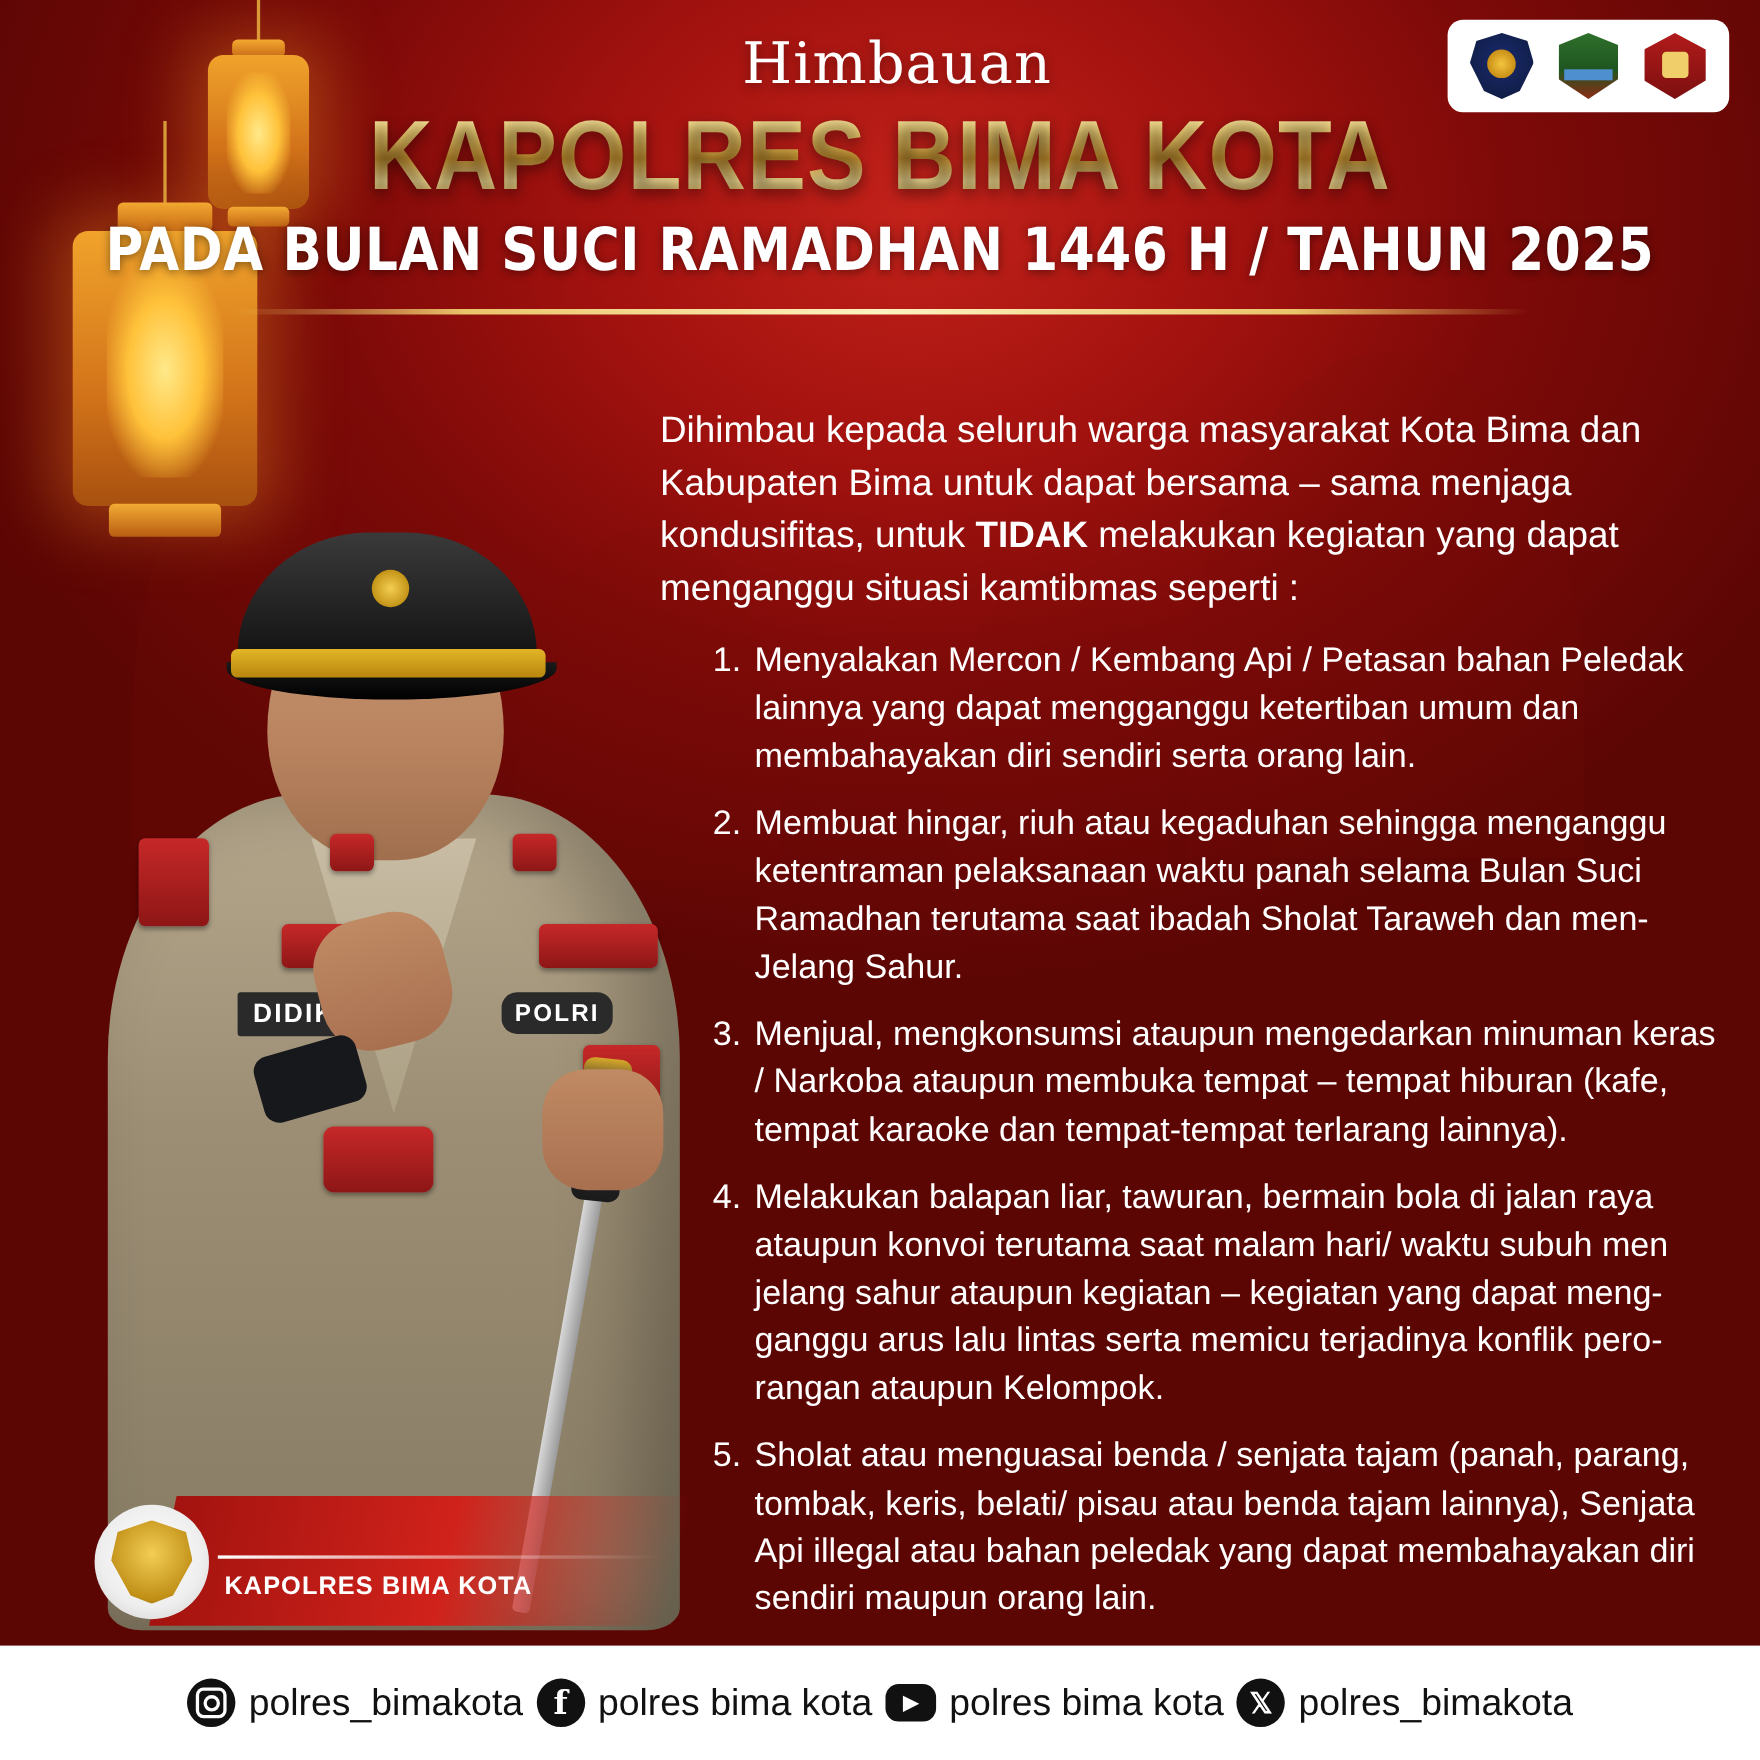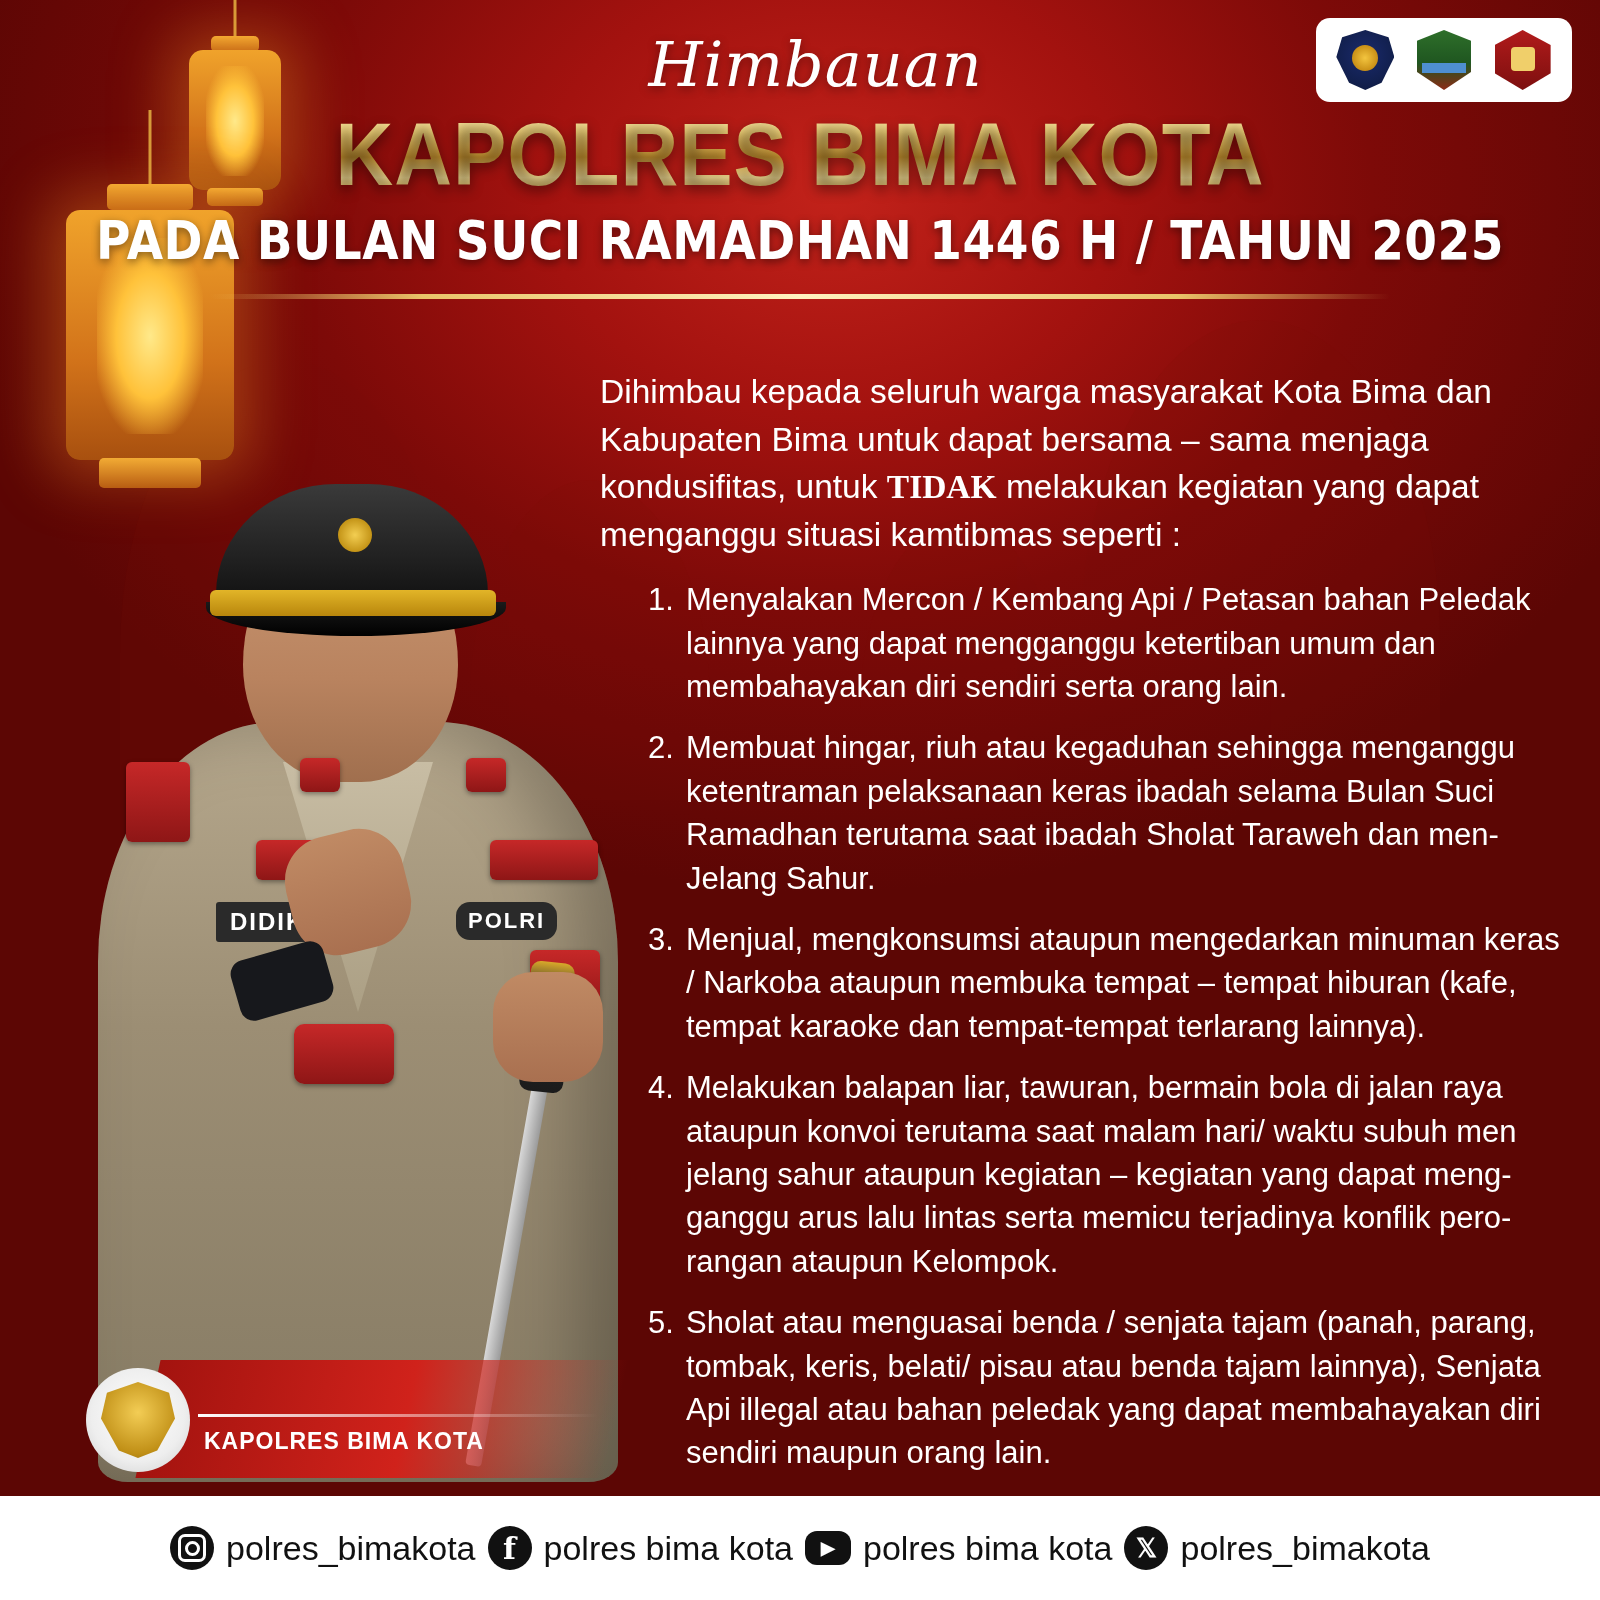--- a/index.html
+++ b/index.html
@@ -53,22 +53,21 @@
     position: absolute; left: 50%; transform: translateX(-50%);
     background: linear-gradient(180deg,#f2ab34,#b85d12);
     border-radius: 5px;
   }
 
   
   .header { position: absolute; left: 0; top: 0; width: 1600px; text-align: center; }
 
   .himbauan {
     font-family: "DejaVu Serif", serif;
-    font-style: italic;
-    font-size: 62px;
+    font-size: 52px;
     color: #ffffff;
     margin-top: 28px;
     letter-spacing: 1px;
     text-shadow: 0 3px 10px rgba(0,0,0,0.35);
     padding-left: 31px;
   }
 
   .kapolres-title {
     font-family: "Liberation Sans", sans-serif;
     font-weight: bold;
@@ -245,21 +244,21 @@
   .content {
     position: absolute;
     left: 600px; top: 368px; width: 960px;
     color: #ffffff;
   }
   .lead {
     font-size: 33.5px;
     line-height: 1.42;
     margin-bottom: 20px;
   }
-  .lead b { font-weight: bold; font-family: Liberation Serif, serif; }
+  .lead b { font-weight: bold; }
   ol.rules {
     list-style: none;
     counter-reset: r;
     padding: 0; margin: 0 0 4px 48px;
   }
   ol.rules li {
     counter-increment: r;
     position: relative;
     font-size: 31px;
     line-height: 1.40;
@@ -418,21 +417,21 @@
     <div class="of-hand"></div>
     <div class="of-hand2"></div>
     <div class="of-watch"></div>
   </div>
 
   <div class="content">
     <p class="lead"><span>Dihimbau kepada seluruh warga masyarakat Kota Bima dan Kabupaten Bima untuk dapat bersama – sama menjaga kondusifitas, untuk </span><b>TIDAK</b><span> melakukan kegiatan yang dapat menganggu situasi kamtibmas seperti :</span></p>
 
     <ol class="rules">
       <li>Menyalakan Mercon / Kembang Api / Petasan bahan Peledak lainnya yang dapat mengganggu ketertiban umum dan membahayakan diri sendiri serta orang lain.</li>
-      <li>Membuat hingar, riuh atau kegaduhan sehingga menganggu ketentraman pelaksanaan keras ibadah selama Bulan Suci Ramadhan terutama saat ibadah Sholat Taraweh dan men-Jelang Sahur.</li>
+      <li>Membuat hingar, riuh atau kegaduhan sehingga menganggu ketentraman pelaksanaan waktu panah selama Bulan Suci Ramadhan terutama saat ibadah Sholat Taraweh dan men-Jelang Sahur.</li>
       <li>Menjual, mengkonsumsi ataupun mengedarkan minuman keras / Narkoba ataupun membuka tempat – tempat hiburan (kafe, tempat karaoke dan tempat-tempat terlarang lainnya).</li>
       <li>Melakukan balapan liar, tawuran, bermain bola di jalan raya ataupun konvoi terutama saat malam hari/ waktu subuh men jelang sahur ataupun kegiatan – kegiatan yang dapat meng-ganggu arus lalu lintas serta memicu terjadinya konflik pero-rangan ataupun Kelompok.</li>
       <li>Sholat atau menguasai benda / senjata tajam (panah, parang, tombak, keris, belati/ pisau atau benda tajam lainnya), Senjata Api illegal atau bahan peledak yang dapat membahayakan diri sendiri maupun orang lain.</li>
     </ol>
 
     <p class="closing">Waspadai adanya tindak pidana 3C (Curat, Curas dan Curanmor) dengan memastikan keamanan barang – barang yang dimiliki.</p>
   </div>
 
   <div class="nameplate">
     <div class="np-bg"></div>

